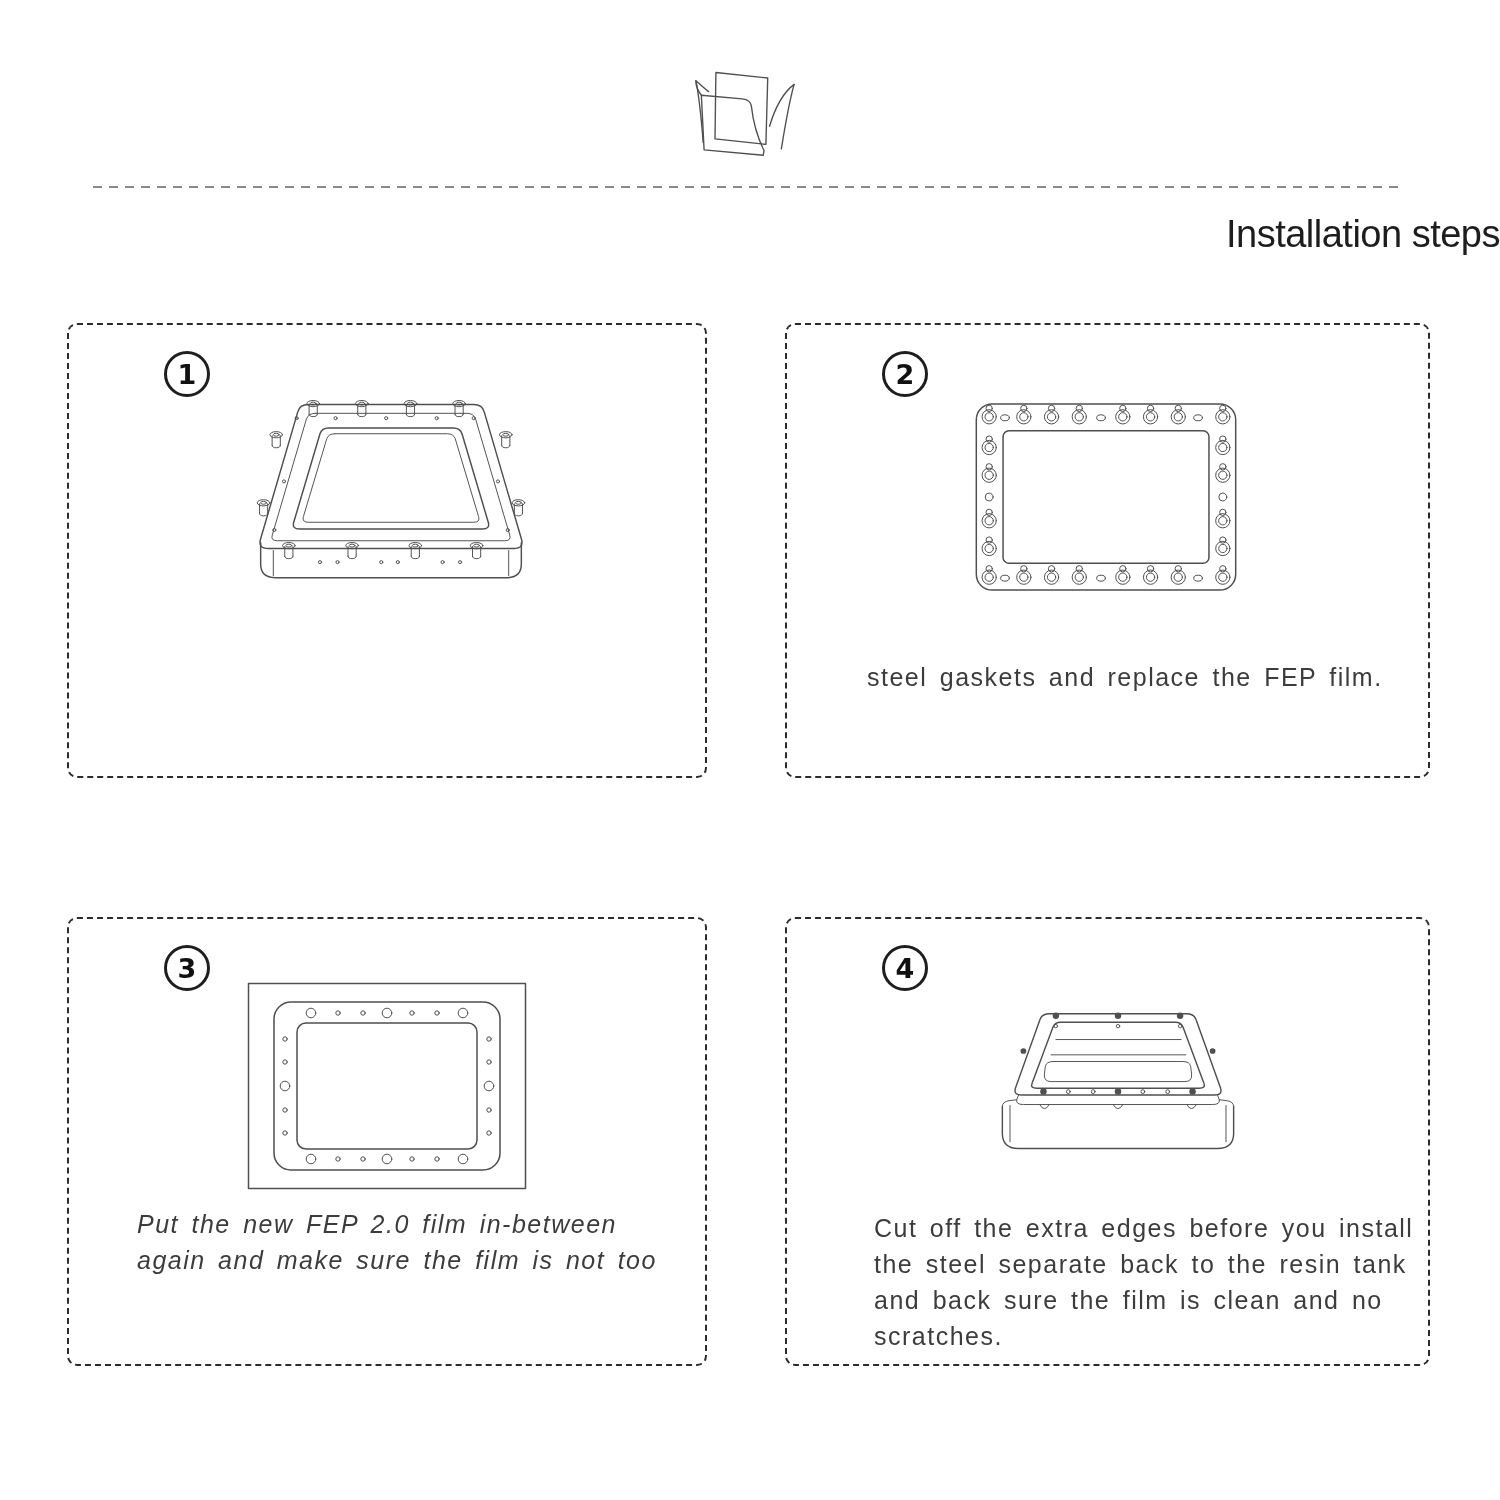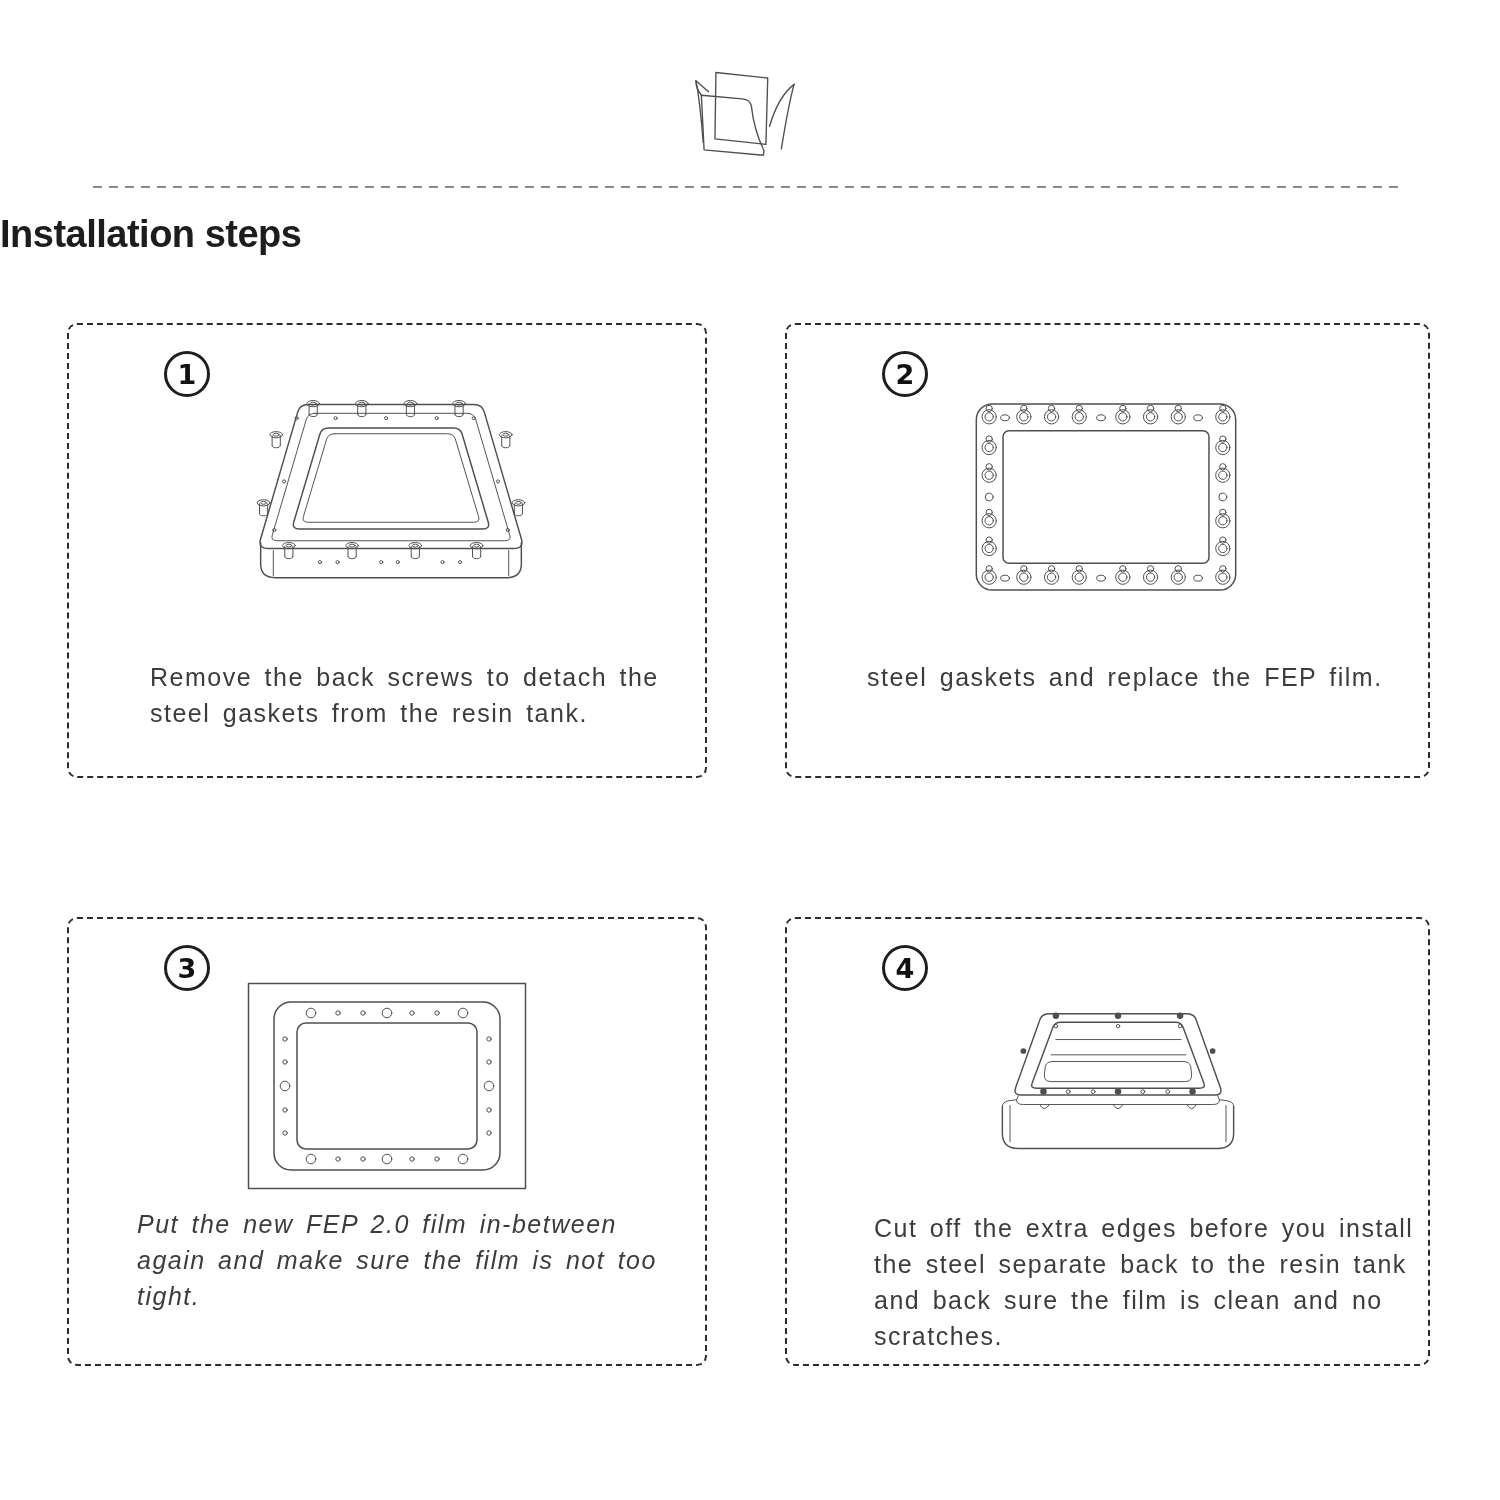--- a/index.html
+++ b/index.html
@@ -9,21 +9,21 @@
   }
 
   
   .film-icon { position:absolute; left:695px; top:58px; width:100px; height:110px; }
   .separator {
     position:absolute; left:93px; top:186px; width:1310px; height:2px;
     background:repeating-linear-gradient(90deg,#8a8a8a 0 9px, transparent 9px 16px);
   }
   .title {
     position:absolute; left:0; top:213px; width:100%; margin:0;
-    text-align:left; font-size:38px; font-weight:700; color:#1d1d1d;
+    text-align:right; font-size:38px; font-weight:400; color:#1d1d1d;
     letter-spacing:-0.5px;
   }
 
   
   .step-box {
     position:absolute; box-sizing:border-box;
     border:2px dashed #2b2b2b; border-radius:10px; background:#ffffff;
   }
   #box1 { left:67px;  top:323px; width:640px; height:455px; }
   #box2 { left:785px; top:323px; width:645px; height:455px; }
@@ -115,24 +115,20 @@
         <circle class="la-t" cx="110" cy="178" r="1.6"></circle>
         <circle class="la-t" cx="155" cy="178" r="1.6"></circle>
         <circle class="la-t" cx="172" cy="178" r="1.6"></circle>
         <circle class="la-t" cx="218" cy="178" r="1.6"></circle>
         <circle class="la-t" cx="236" cy="178" r="1.6"></circle>
       <circle class="la-t" cx="55" cy="95" r="1.6"></circle>
         <circle class="la-t" cx="45" cy="145" r="1.6"></circle>
       <circle class="la-t" cx="275" cy="95" r="1.6"></circle>
         <circle class="la-t" cx="285" cy="145" r="1.6"></circle>
     </svg>
-    <div class="step-text">
-      <div class="line">Remove the back screws to detach the</div>
-      <div class="line">steel gaskets from the resin tank.</div>
-    </div>
   </section>
 
   <section class="step-box" id="box2">
     <div class="step-circle">
       <span>2</span>
     </div>
     <svg class="illus" id="illus2" viewBox="0 0 270 200" aria-hidden="true">
       <defs>
         <g id="ws">
           <circle class="la-t" r="7.2"></circle>
@@ -209,21 +205,20 @@
         <circle class="la-t" cx="38" cy="128" r="2.2"></circle>
         <circle class="la-t" cx="38" cy="151" r="2.2"></circle>
       <circle class="la-t" cx="242" cy="57" r="2.2"></circle>
         <circle class="la-t" cx="242" cy="80" r="2.2"></circle>
         <circle class="la-t" cx="242" cy="128" r="2.2"></circle>
         <circle class="la-t" cx="242" cy="151" r="2.2"></circle>
     </svg>
     <div class="step-text">
       <div class="line">Put the new FEP 2.0 film in-between</div>
       <div class="line">again and make sure the film is not too</div>
-      <div class="line">tight.</div>
     </div>
   </section>
 
   <section class="step-box" id="box4">
     <div class="step-circle">
       <span>4</span>
     </div>
     <svg class="illus" id="illus4" viewBox="0 0 270 158" aria-hidden="true">
       <path class="la" d="M63,6 H207 Q215,6 217,13 L242,83 Q245,91 236,91 H34 Q25,91 28,83 L53,13 Q55,6 63,6"></path>
       <path class="la" d="M75,15 H195 Q201,15 203,20 L225,79 Q227,84 220,84 H50 Q43,84 45,79 L67,20 Q69,15 75,15"></path>

